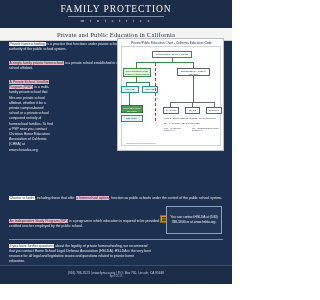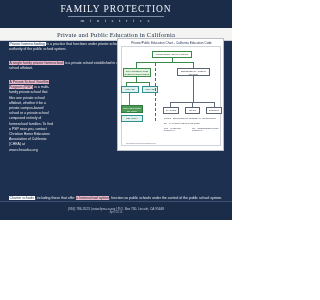--- a/index.html
+++ b/index.html
@@ -10,21 +10,21 @@
   body {
     width: 232px;
     height: 300px;
     overflow: hidden;
     font-family: "Liberation Sans", sans-serif;
     color: #ffffff;
   }
   .page {
     position: relative;
     width: 232px;
-    height: 220px;
+    height: 284px;
     background: #1e3050;
     overflow: hidden;
   }
 
   
   .masthead {
     position: absolute;
     left: 0; top: 0;
     width: 232px; height: 28px;
     background: #1b2c49;

